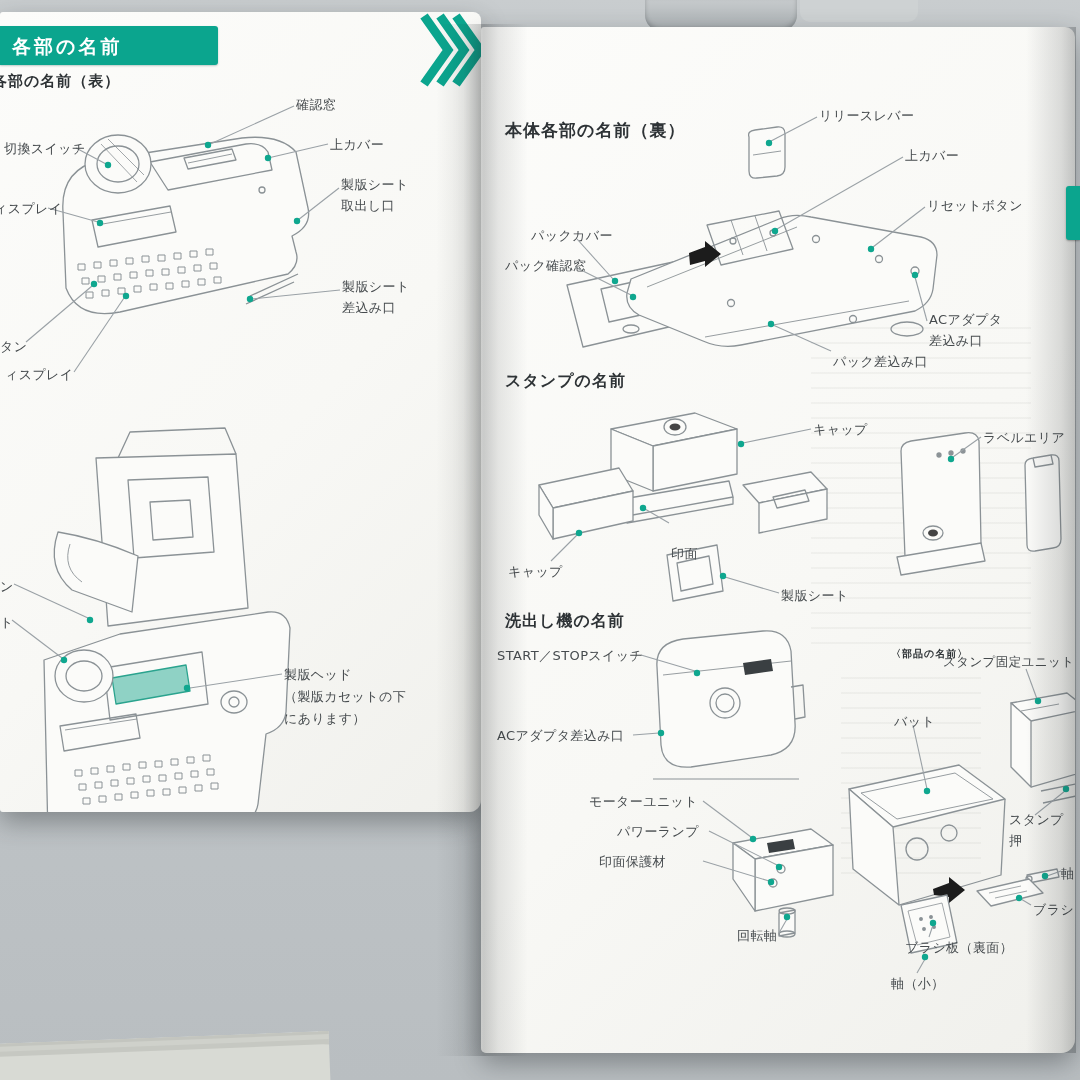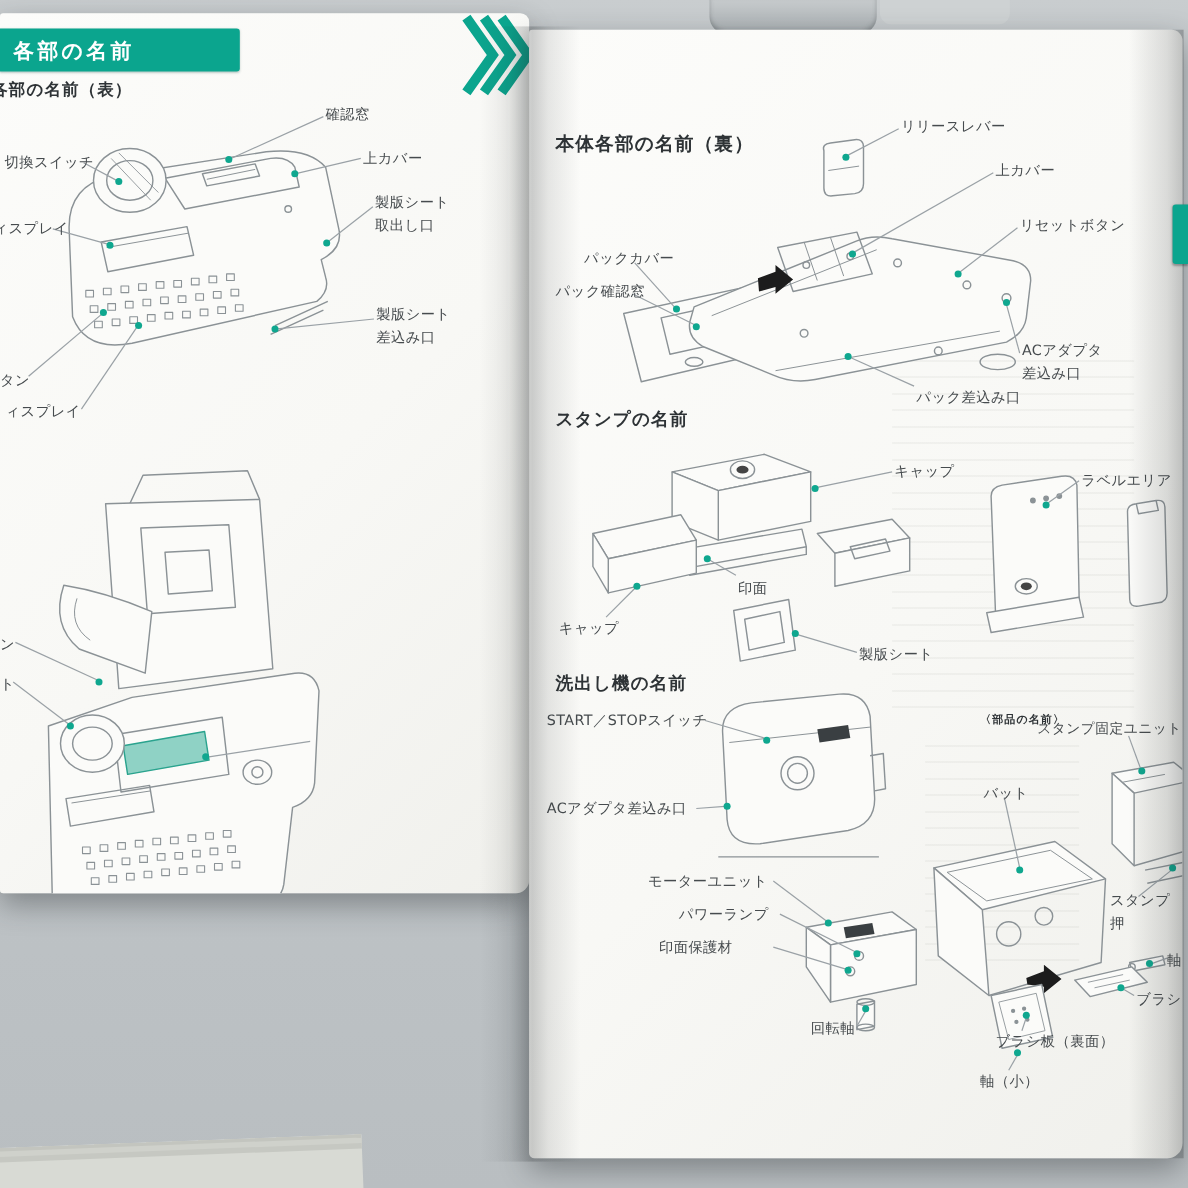--- a/index.html
+++ b/index.html
@@ -126,20 +126,23 @@
     <span class="lbl" style="left:341px;top:162px">製版シート
 取出し口</span>
     <span class="lbl" style="left:4px;top:126px">切換スイッチ</span>
     <span class="lbl" style="left:-6px;top:186px">ィスプレイ</span>
     <span class="lbl" style="left:342px;top:264px">製版シート
 差込み口</span>
     <span class="lbl" style="left:0;top:324px">タン</span>
     <span class="lbl" style="left:5px;top:352px">ィスプレイ</span>
     <span class="lbl" style="left:0;top:564px">ン</span>
     <span class="lbl" style="left:0;top:600px">ト</span>
+    <span class="lbl" style="left:284px;top:652px;line-height:22px">製版ヘッド
+（製版カセットの下
+にあります）</span>
   </div>
 
   <div class="page right">
 
     <div class="ghost" style="left:330px;top:300px;width:220px;height:320px"></div>
     <div class="ghost" style="left:360px;top:650px;width:140px;height:200px"></div>
 
     <svg class="art" width="594" height="1026" viewBox="0 0 594 1026">
 
       <g stroke="#8b9296" stroke-width="1.3" fill="#fbfbf9" stroke-linejoin="round">
@@ -296,21 +299,21 @@
     <span class="lbl" style="left:446px;top:168px">リセットボタン</span>
     <span class="lbl" style="left:50px;top:198px">パックカバー</span>
     <span class="lbl" style="left:24px;top:228px">パック確認窓</span>
     <span class="lbl" style="left:448px;top:282px">ACアダプタ
 差込み口</span>
     <span class="lbl" style="left:352px;top:324px">パック差込み口</span>
 
     <div class="hd" style="left:24px;top:344px;font-size:16px">スタンプの名前</div>
     <span class="lbl" style="left:332px;top:392px">キャップ</span>
     <span class="lbl" style="left:502px;top:400px">ラベルエリア</span>
-    <span class="lbl" style="left:190px;top:498px">印面</span>
+    <span class="lbl" style="left:190px;top:516px">印面</span>
     <span class="lbl" style="left:27px;top:534px">キャップ</span>
     <span class="lbl" style="left:300px;top:558px">製版シート</span>
 
     <div class="hd" style="left:24px;top:584px;font-size:16px">洗出し機の名前</div>
     <span class="lbl" style="left:16px;top:618px">START／STOPスイッチ</span>
     <span class="lbl" style="left:16px;top:698px">ACアダプタ差込み口</span>
     <span class="lbl" style="left:108px;top:764px">モーターユニット</span>
     <span class="lbl" style="left:136px;top:794px">パワーランプ</span>
     <span class="lbl" style="left:118px;top:824px">印面保護材</span>
     <span class="lbl" style="left:256px;top:898px">回転軸</span>

